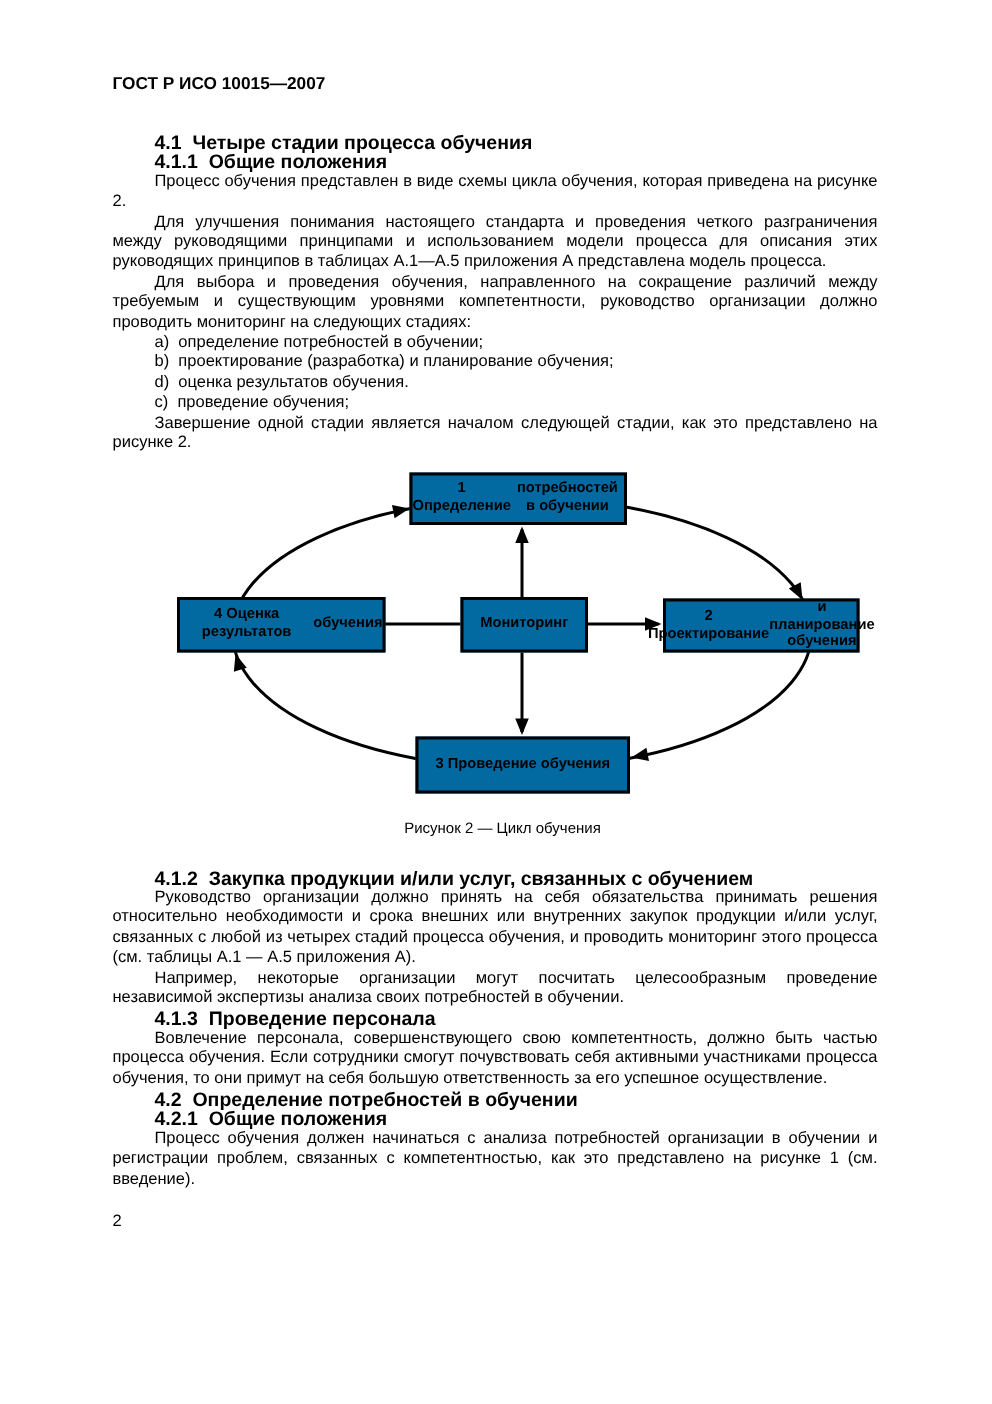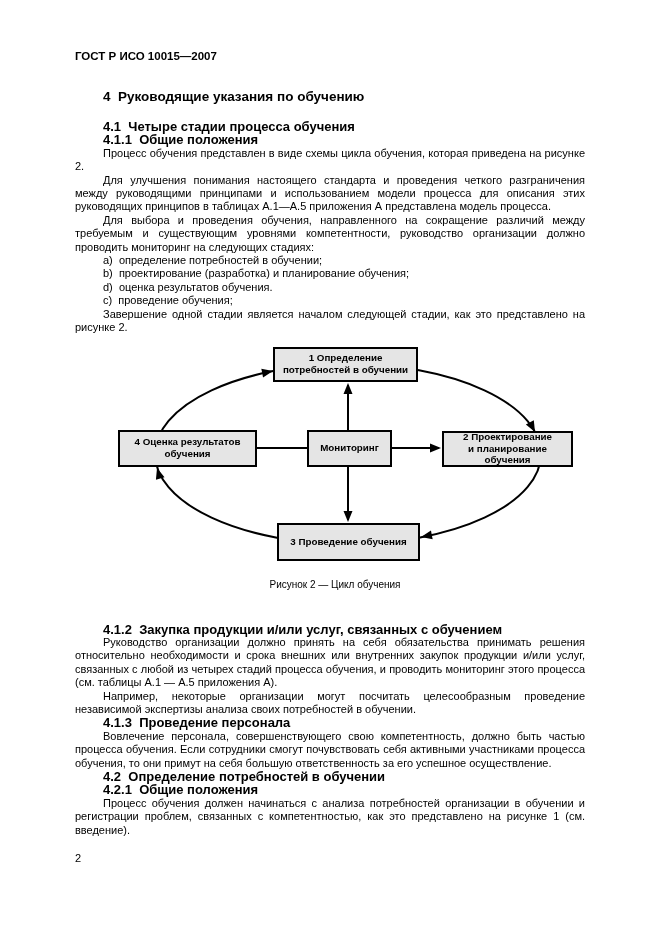--- a/index.html
+++ b/index.html
@@ -25,31 +25,31 @@
     text-indent: 28px; white-space: pre-wrap; margin: 0;
   }
   .para {
     font-size: 11px; line-height: 13.4px; text-align: justify;
     text-indent: 28px; margin: 0;
   }
   .list-item {
     font-size: 11px; line-height: 13.4px;
     padding-left: 28px; white-space: pre-wrap; margin: 0;
   }
-  .mt20 { margin-top: 32px; }
+  .mt20 { margin-top: 20px; }
   
   .diagram {
     position: relative; width: 500px; height: 228px;
     margin: 7px 0 0 10px;
   }
   .diagram svg { position: absolute; left: 0; top: 0; }
   .dbox {
     position: absolute; box-sizing: border-box;
-    background: #e5e5e5; border: 2px solid #000;
-    display: flex; flex-direction: column;
+    background: #0369a1; border: 2px solid #000;
+    display: flex; flex-direction: row;
     align-items: center; justify-content: center;
     font-size: 9.8px; font-weight: bold; line-height: 1.22;
     text-align: center;
   }
   .box1 { left: 188px; top: 5px;   width: 145px; height: 35px; }
   .box2 { left: 357px; top: 89px;  width: 131px; height: 36px; }
   .box3 { left: 192px; top: 181px; width: 143px; height: 38px; }
   .box4 { left: 33px;  top: 88px;  width: 139px; height: 37px; }
   .boxc { left: 222px; top: 88px;  width: 85px;  height: 37px; }
   .fig-caption {
@@ -58,21 +58,20 @@
   }
   .page-number { font-size: 11px; line-height: 13px; margin-top: 15px; }
 </style>
 </head>
 <body>
 
 <div class="page">
 
   <div class="doc-header">ГОСТ Р ИСО 10015—2007</div>
 
-  <div class="h1">4  Руководящие указания по обучению</div>
 
   <div class="h2">4.1  Четыре стадии процесса обучения</div>
   <div class="h2">4.1.1  Общие положения</div>
 
   <p class="para">Процесс обучения представлен в виде схемы цикла обучения, которая приведена на рисунке 2.</p>
   <p class="para">Для улучшения понимания настоящего стандарта и проведения четкого разграничения между руководящими принципами и использованием модели процесса для описания этих руководящих принципов в таблицах А.1—А.5 приложения А представлена модель процесса.</p>
   <p class="para">Для выбора и проведения обучения, направленного на сокращение различий между требуемым и существующим уровнями компетентности, руководство организации должно проводить мониторинг на следующих стадиях:</p>
 
   <div class="list-item">a)  определение потребностей в обучении;</div>
   <div class="list-item">b)  проектирование (разработка) и планирование обучения;</div>

